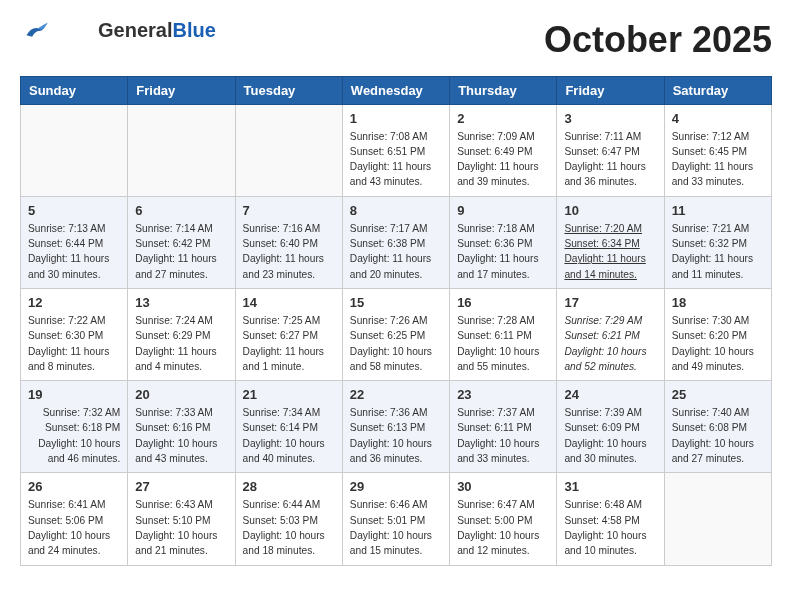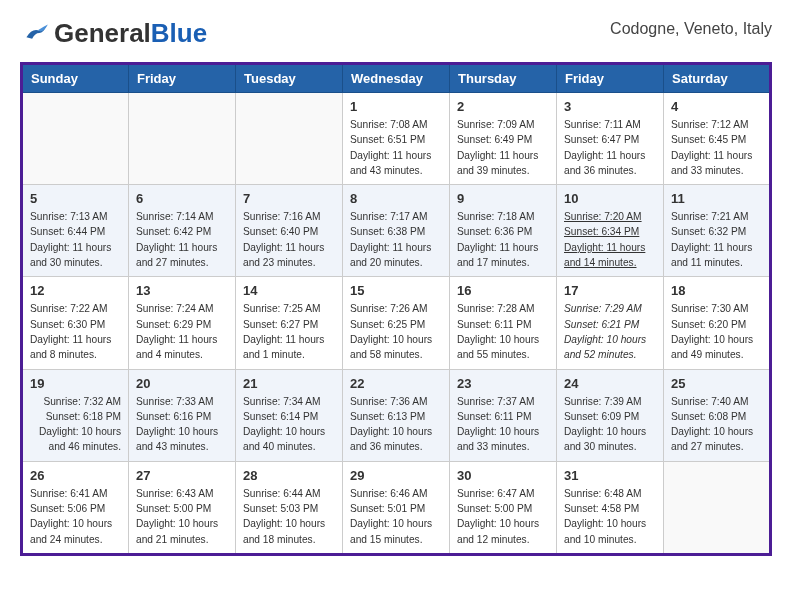--- a/index.html
+++ b/index.html
@@ -15,24 +15,25 @@
       justify-content: space-between;
       align-items: flex-start;
       margin-bottom: 16px;
     }
     .logo {
       display: flex;
       flex-direction: column;
       align-items: flex-start;
     }
     .logo-text {
-      font-size: 26px;
+      font-size: 20px;
       font-weight: bold;
       color: #333;
       line-height: 1;
+      margin-left: 44px;
     }
     .logo-text span.blue { color: #1a5fb4; }
     .logo-bird {
       width: 30px;
       height: 20px;
     }
     .logo-row {
       display: flex;
       align-items: center;
       gap: 4px;
@@ -46,21 +47,21 @@
       color: #222;
       line-height: 1.1;
     }
     .calendar-subtitle {
       font-size: 16px;
       color: #444;
     }
     .calendar {
       width: 100%;
       border-collapse: collapse;
-      border: 3px solid #4c1d95;
+      border: 1px solid #4c1d95;
     }
     .calendar th {
       background-color: #2563a8;
       color: #fff;
       font-size: 13px;
       font-weight: bold;
       padding: 6px 8px;
       text-align: left;
       border: 1px solid #1a4f8a;
     }
@@ -103,21 +104,21 @@
         <path d="M24 10 Q30 6 38 2 Q34 10 28 12 Z" fill="#4a90d9"></path>
       </svg>
       <div>
         <span class="logo-text">
           <span>General</span><span class="blue">Blue</span>
         </span>
       </div>
     </div>
   </div>
   <div class="title-block">
-    <div class="calendar-subtitle">Codogne, Veneto, Italy</div>
+    <div class="calendar-title">October 2025</div>
   </div>
 </div>
 
 <table class="calendar">
   <thead>
     <tr>
     <th>Sunday</th>
         <th>Friday</th>
         <th>Tuesday</th>
         <th>Wednesday</th>
@@ -317,21 +318,21 @@
         <td>
           <span class="day-number">26</span>
           <div class="day-info" style="white-space: pre-line;">Sunrise: 6:41 AM
 Sunset: 5:06 PM
 Daylight: 10 hours
 and 24 minutes.</div>
         </td>
         <td>
           <span class="day-number">27</span>
           <div class="day-info" style="white-space: pre-line;">Sunrise: 6:43 AM
-Sunset: 5:00 PM
+Sunset: 5:10 PM
 Daylight: 10 hours
 and 21 minutes.</div>
         </td>
         <td>
           <span class="day-number">28</span>
           <div class="day-info" style="white-space: pre-line;">Sunrise: 6:44 AM
 Sunset: 5:03 PM
 Daylight: 10 hours
 and 18 minutes.</div>
         </td>

